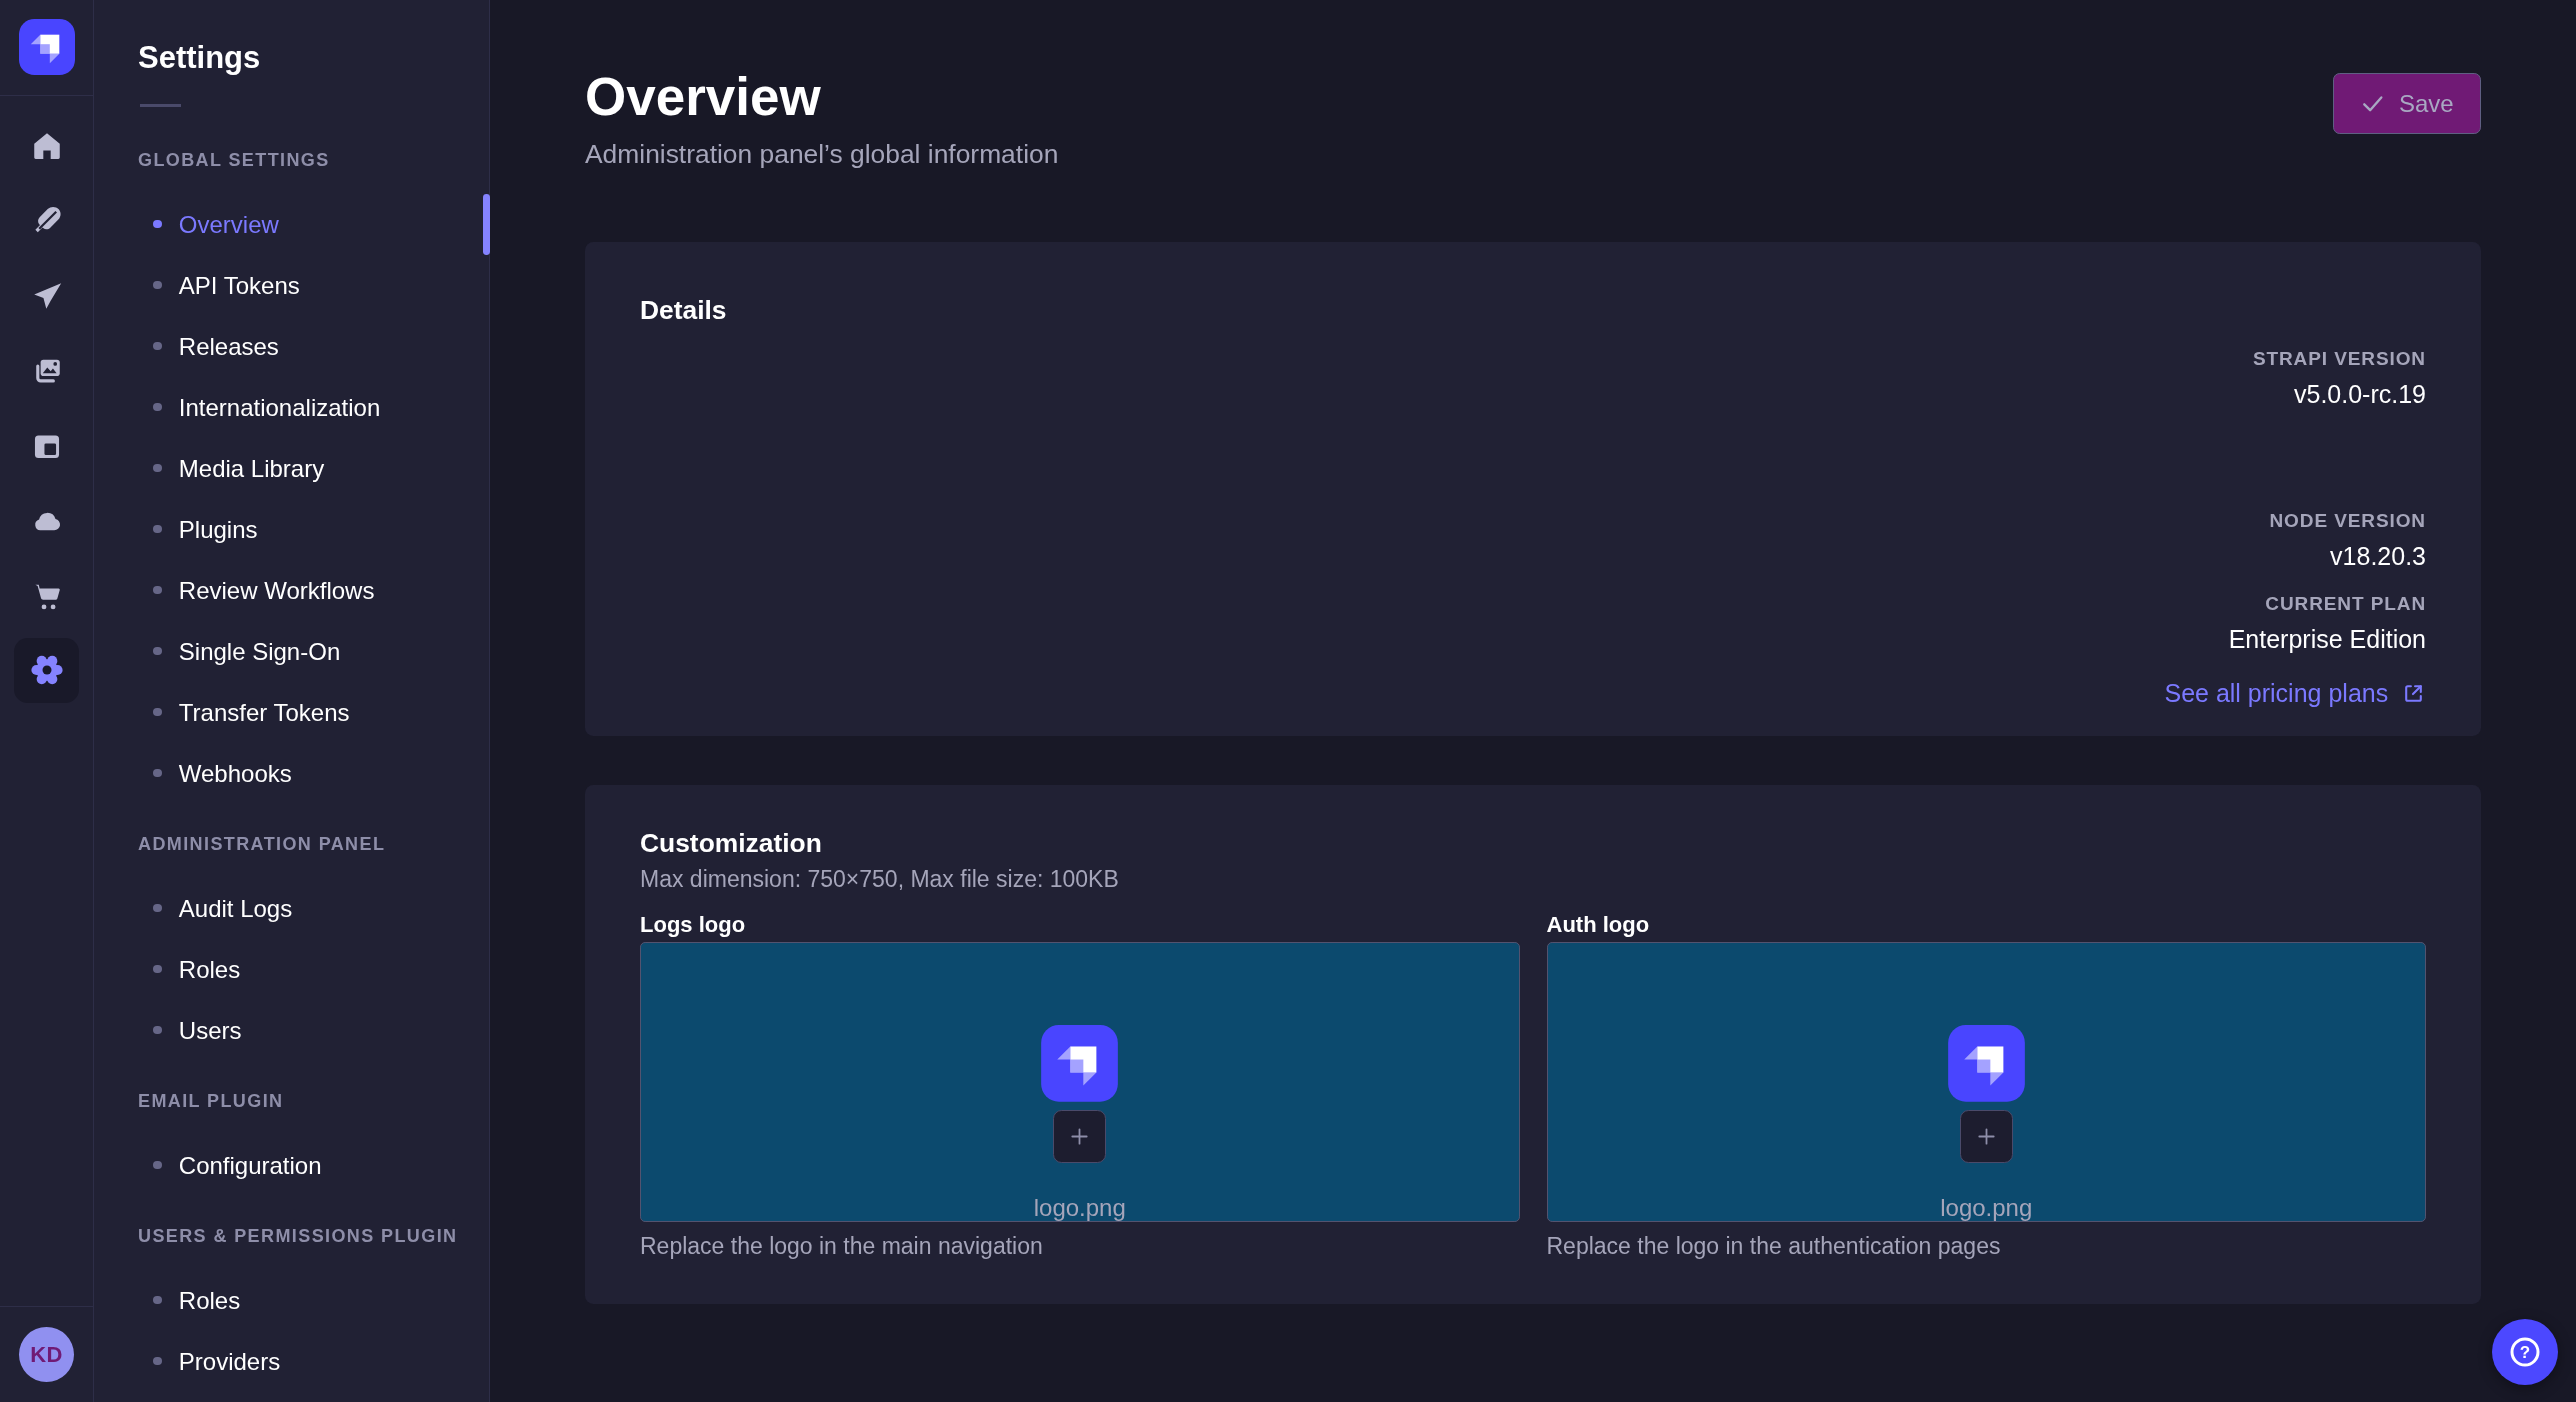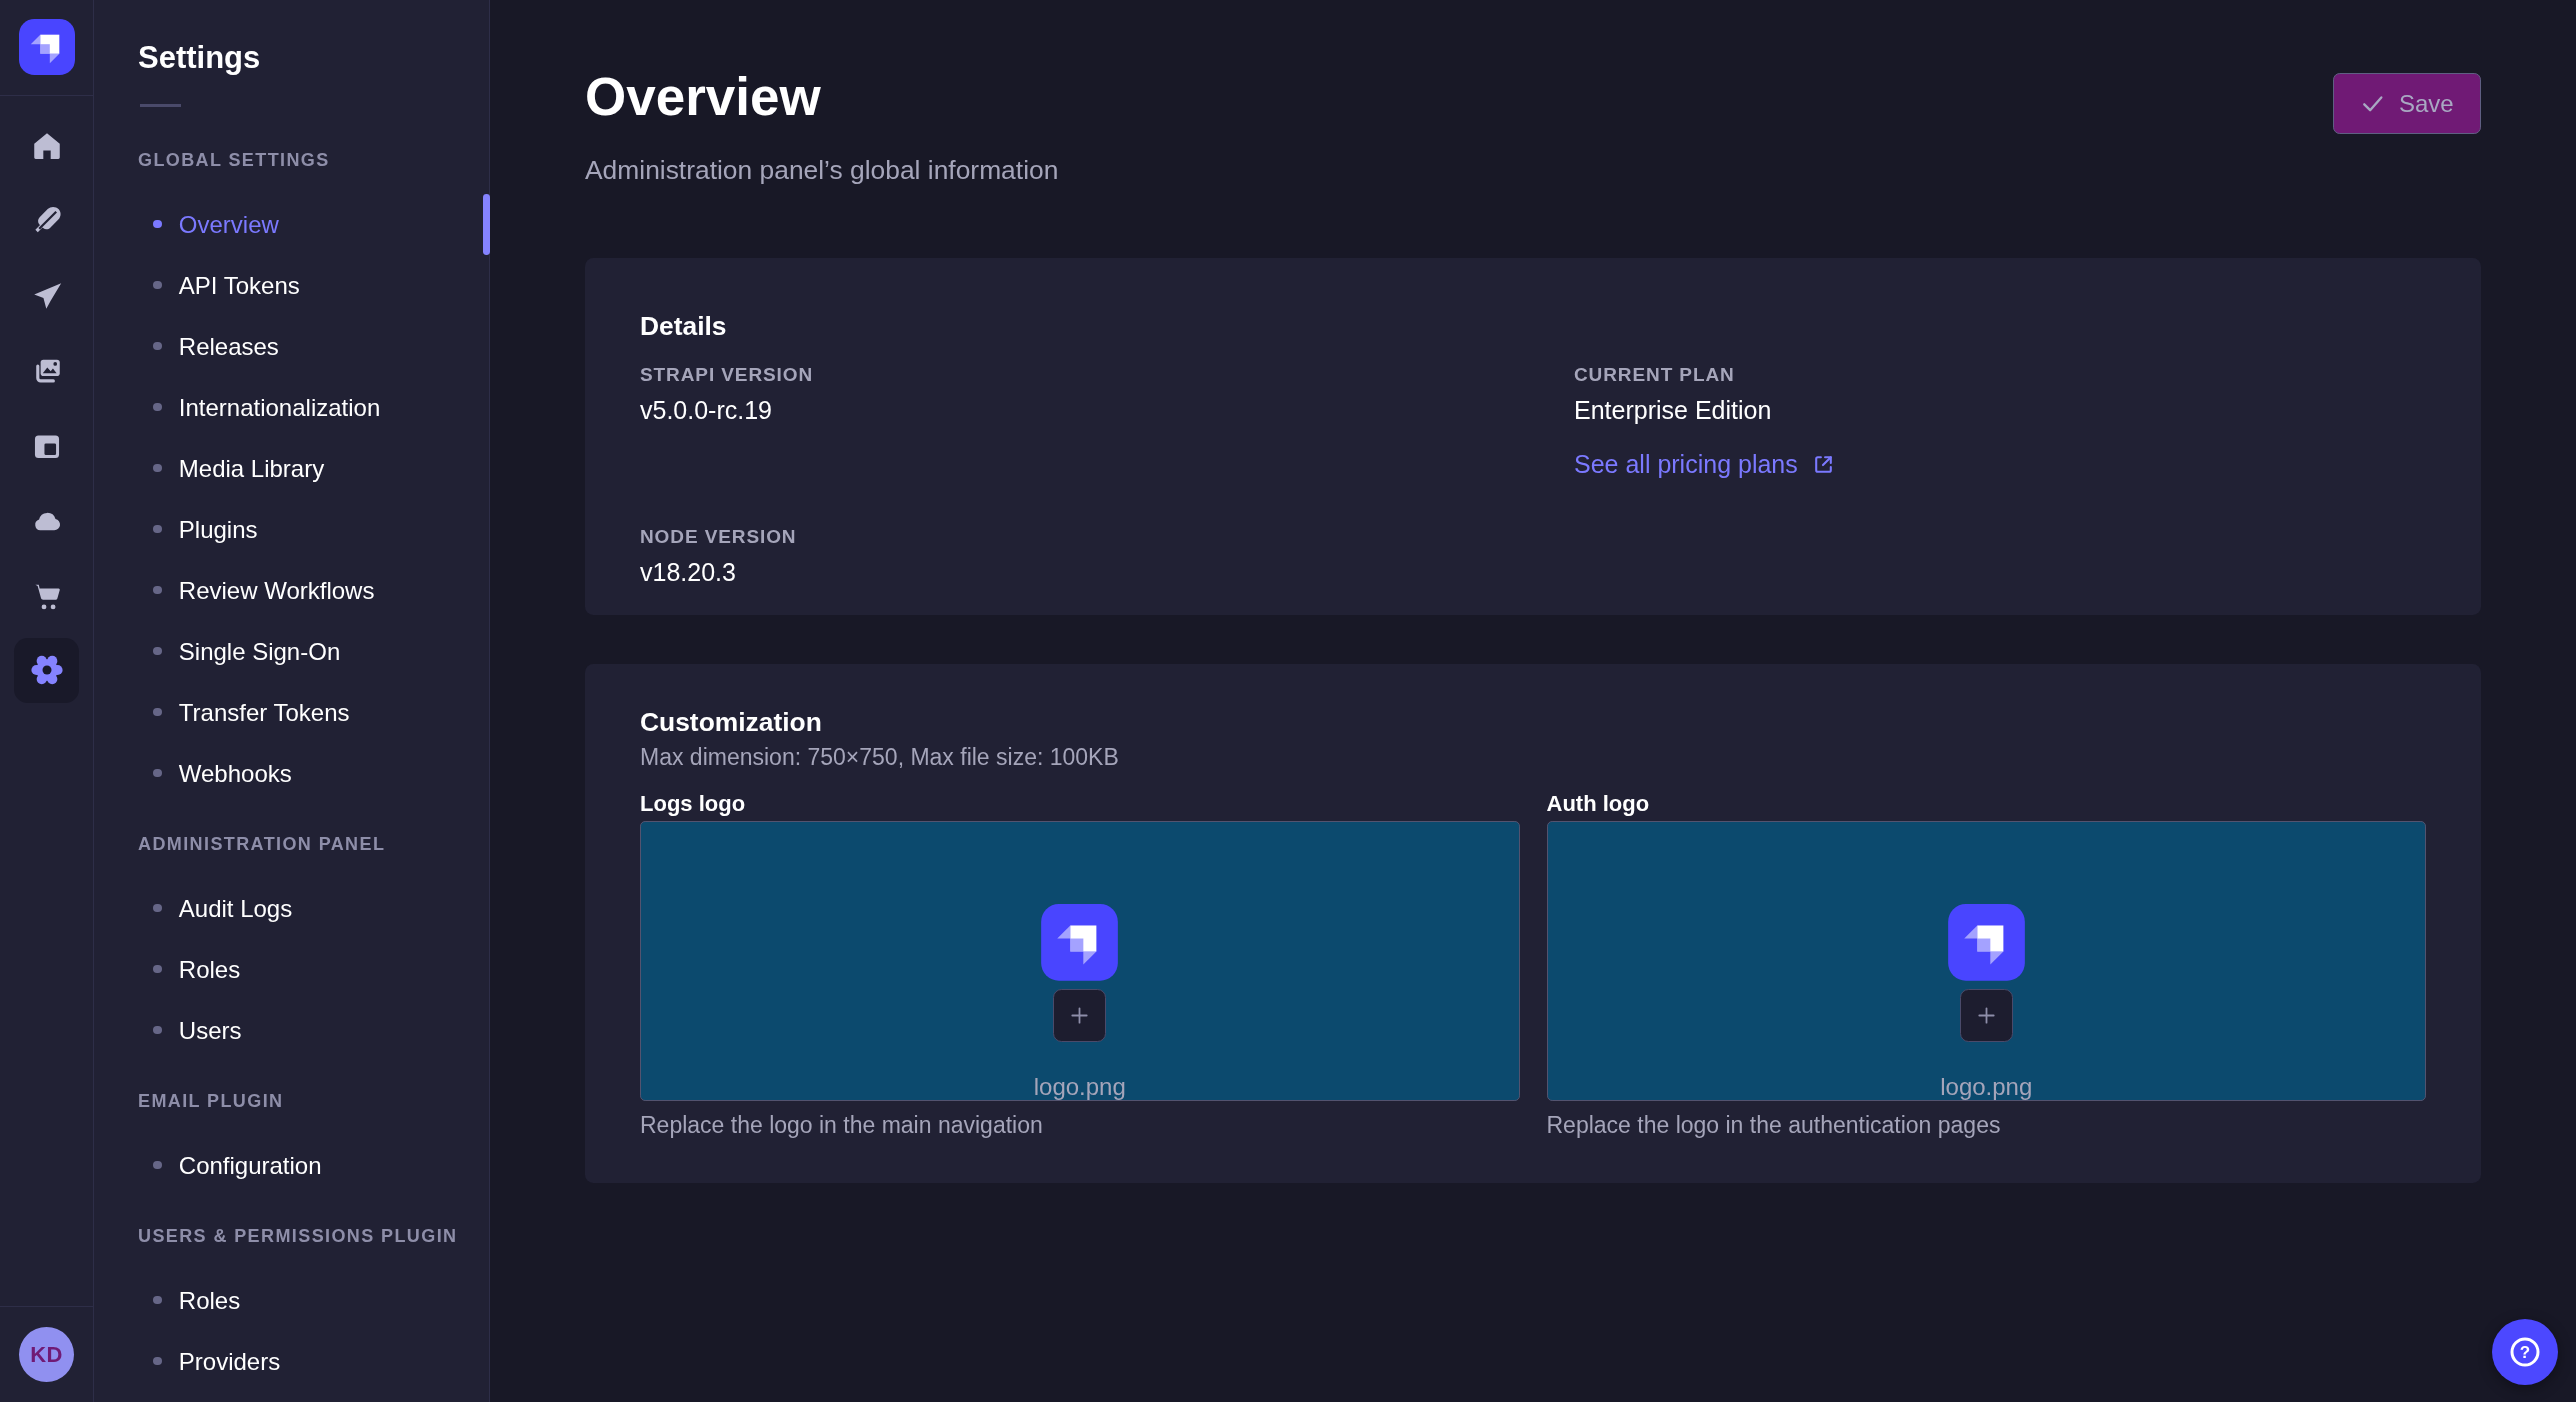--- a/index.html
+++ b/index.html
@@ -40,30 +40,30 @@
   .nav-item{height:61px;display:flex;align-items:center;padding-left:15.3px;cursor:pointer;}
   .nav-bullet{width:8.5px;height:8.5px;border-radius:50%;background:#666687;margin-right:17px;flex-shrink:0;}
   .nav-label{font-size:24px;color:#ffffff;line-height:31px;}
   .nav-item.active .nav-bullet{background:#7b79ff;}
   .nav-item.active .nav-label{color:#7b79ff;}
   .scroll-thumb{position:absolute;top:194px;right:-0.9px;width:6.8px;height:61px;
     background:#8583ff;border-radius:3.4px;cursor:grab;}
   
   .main{flex:1;position:relative;padding:65px 95px 0 95px;overflow:hidden;}
   .page-title{font-size:53px;font-weight:600;line-height:63px;margin:0;color:#ffffff;}
-  .page-subtitle{font-size:26.4px;line-height:39px;color:#a5a5ba;margin:23px 0 0;}
+  .page-subtitle{font-size:26.4px;line-height:39px;color:#a5a5ba;margin:7px 0 0;}
   .save-btn{position:absolute;top:73px;right:95px;height:61px;padding:0 26.4px;
     background:#701a75;border:0.9px solid #5f5f82;border-radius:6.8px;color:#a8a8c2;
     font-size:24px;font-weight:500;font-family:"Liberation Sans",sans-serif;
     display:flex;align-items:center;gap:13px;cursor:pointer;}
   .save-btn svg{width:25.6px;height:25.6px;}
   .card{background:#212134;border-radius:8.5px;}
   .details-card{margin-top:68px;padding:51px 55px 27px;}
   .card-title{font-size:26.4px;font-weight:600;line-height:34px;margin:0;color:#ffffff;}
-  .details-grid{display:grid;grid-template-columns:1fr 1fr;column-gap:82px;}
+  .details-grid{display:grid;grid-template-columns:1fr;column-gap:82px;text-align:right;}
   .field{margin-top:20.4px;}
   .field.spaced{margin-top:99px;}
   .field-label{font-size:19px;font-weight:600;letter-spacing:0.9px;line-height:24px;
     color:#a5a5ba;text-transform:uppercase;}
   .field-value{font-size:25px;line-height:32px;color:#ffffff;margin-top:6.8px;}
   .plan-link{margin-top:22px;display:inline-flex;align-items:center;gap:12.8px;
     color:#7b79ff;font-size:25px;font-weight:500;line-height:32px;text-decoration:none;cursor:pointer;}
   .plan-link svg{width:25px;height:25px;}
   .custom-card{margin-top:49px;padding:41px 55px 42px;}
   .custom-subtitle{font-size:23px;line-height:31px;color:#a5a5ba;margin:3.4px 0 0;}

